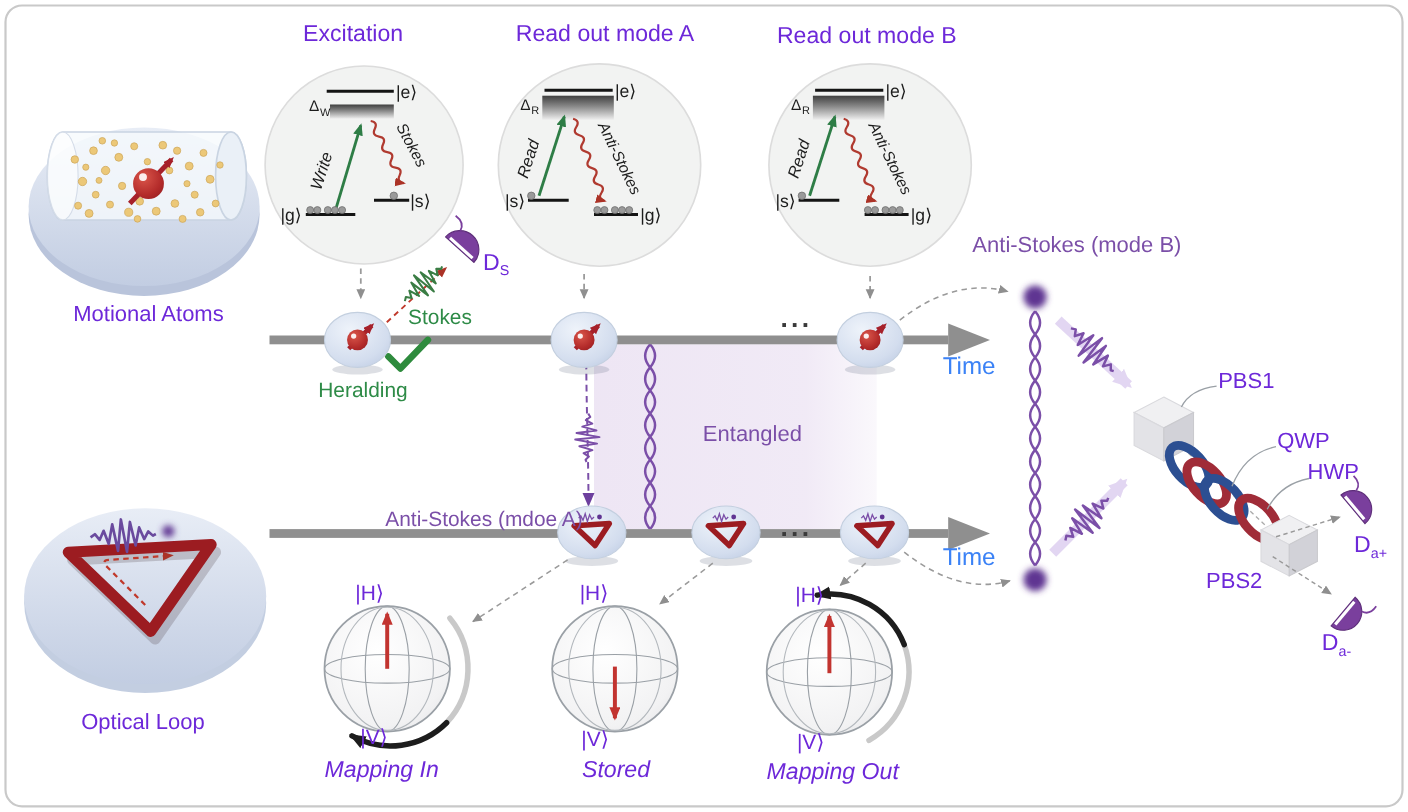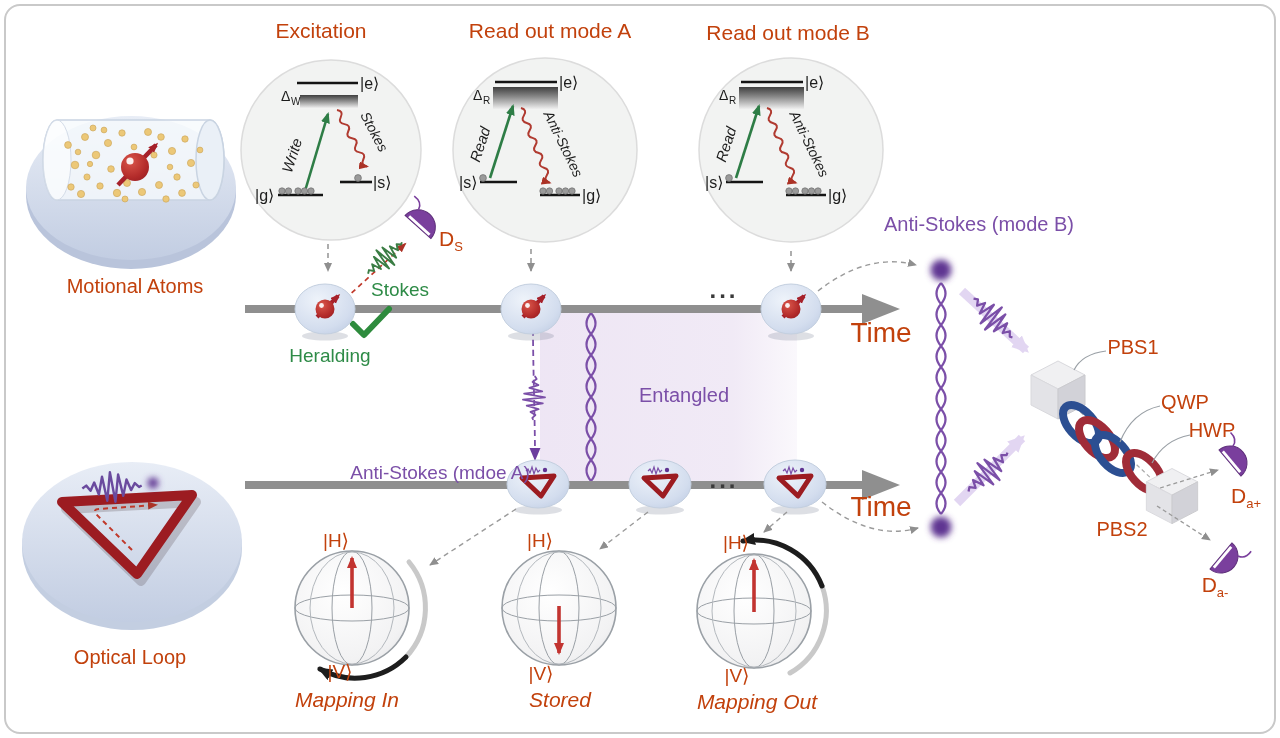--- a/index.html
+++ b/index.html
@@ -1,27 +1,27 @@
 <!DOCTYPE html>
 <html><head>
 <meta charset="utf-8">
 <style>
   html,body{margin:0;padding:0;background:#fff;}
   .canvas{position:relative;width:1280px;height:738px;background:#fff;overflow:hidden;
           font-family:"Liberation Sans","DejaVu Sans",sans-serif;}
   .frame{position:absolute;left:4px;top:4px;right:4px;bottom:4px;border:2px solid #c9c9c9;border-radius:16px;pointer-events:none;}
   svg.layer{position:absolute;left:0;top:0;}
-  .lbl{position:absolute;transform:translate(-50%,-50%);white-space:nowrap;color:#c2410c;}
+  .lbl{position:absolute;transform:translate(-50%,-50%);white-space:nowrap;color:#6d28d9;}
   .title{font-size:21px;}
   .caption{font-size:21px;font-style:italic;}
   .side{font-size:20px;}
   .green{color:#2e8b47;font-size:19px;}
   .purple{color:#7b4fa8;font-size:19px;}
   .purple-lg{color:#7b4fa8;font-size:20px;}
-  .timegray{color:#c2410c;font-size:28px;}
+  .timegray{color:#3b82f6;font-size:22px;}
   .dots{font-size:24px;font-weight:bold;color:#3a3a3a;letter-spacing:3px;}
   .optic{font-size:20px;}
   .ket{font-size:19px;}
   .det-lbl{font-size:21px;text-align:center;}
   .det-lbl .sub{font-size:13px;vertical-align:-5px;}
   text{font-family:"Liberation Sans","DejaVu Sans",sans-serif;}
   .lvl{font-size:16px;fill:#1c1c1c;}
   .pump{font-size:15px;font-style:italic;fill:#1c1c1c;}
   .emit{font-size:14px;font-style:italic;fill:#1c1c1c;}
   .delta{font-size:14px;fill:#1c1c1c;}

